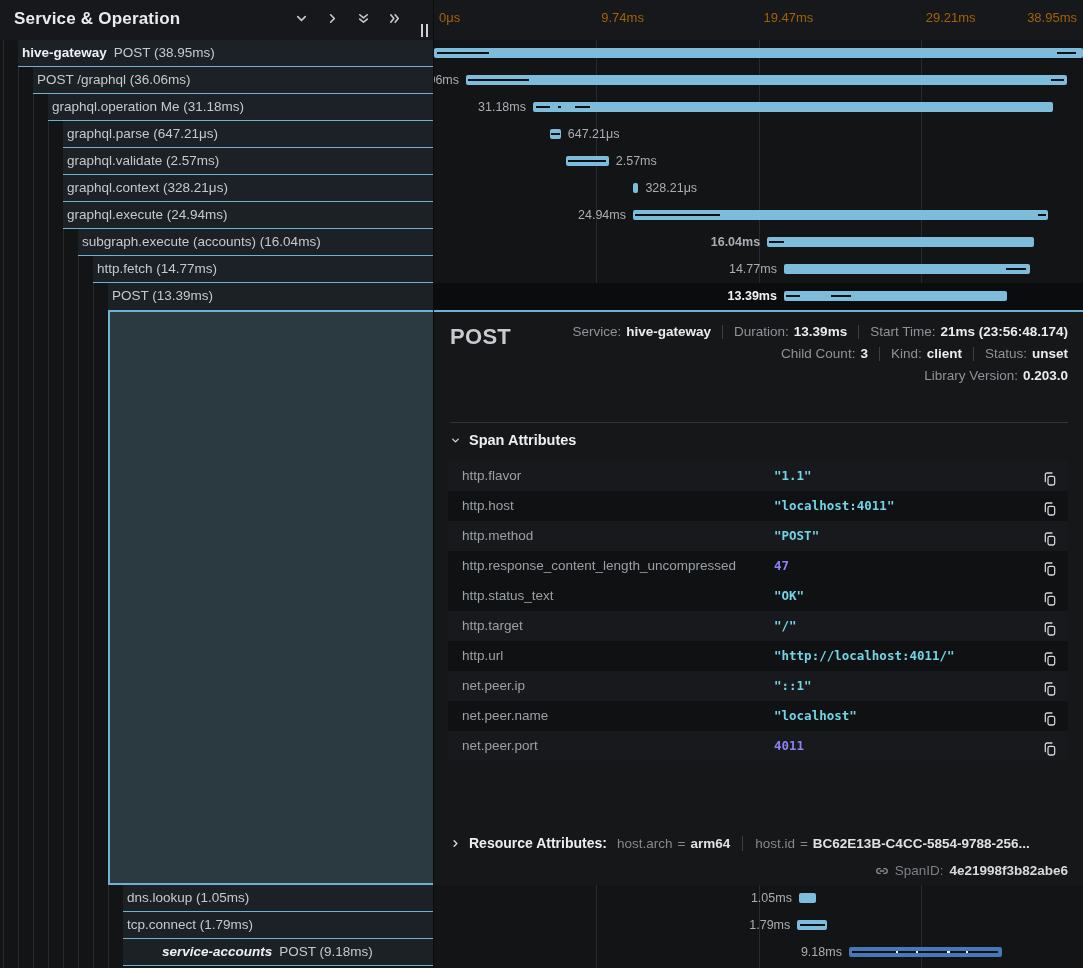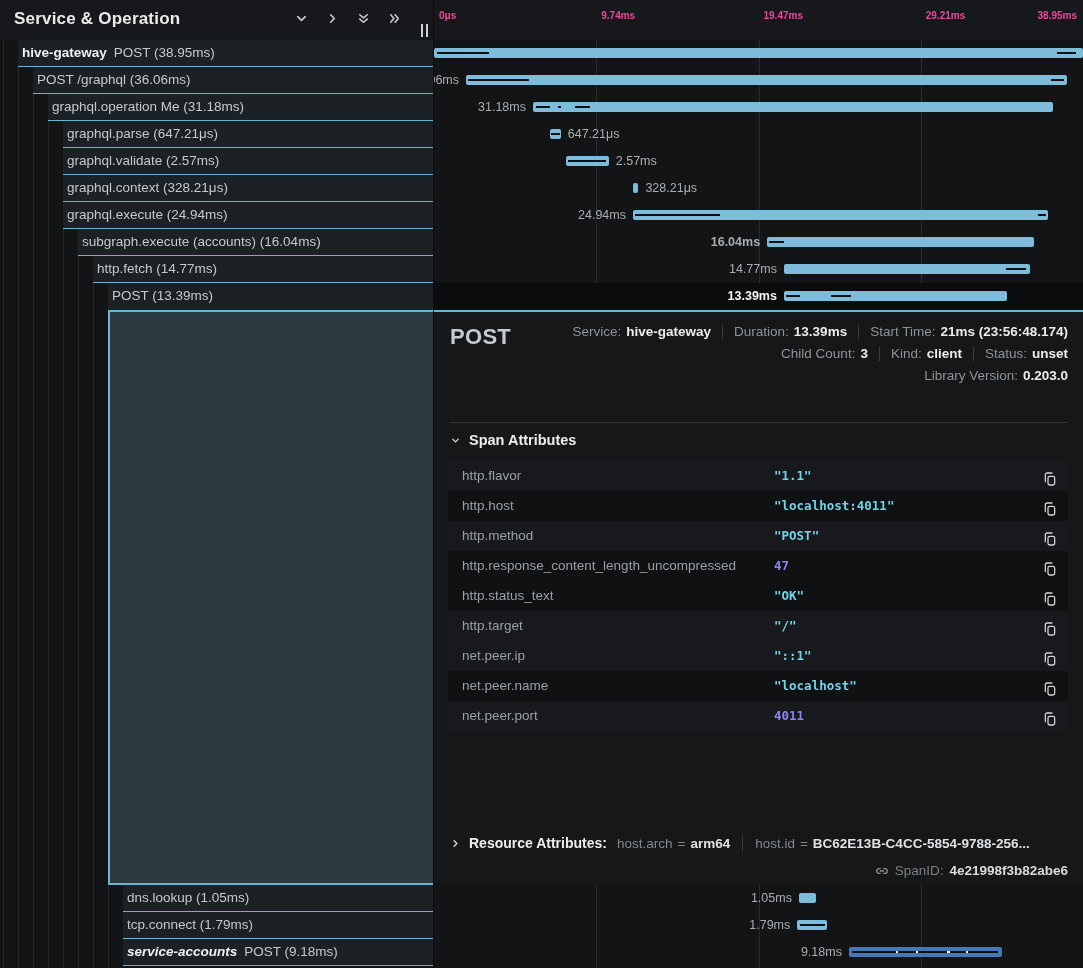--- a/index.html
+++ b/index.html
@@ -26,21 +26,21 @@
   .tree-row .svc{font-weight:700;color:#eef0f1;margin-right:7px;}
   .tree-row .svc.it{font-style:italic;}
   .detail-left-block{position:absolute;left:108px;top:312px;width:326px;height:573px;
                      background:var(--teal);border-left:2px solid var(--accent);border-bottom:2px solid var(--accent);z-index:4;}
   .accent-line{position:absolute;left:108px;top:310px;width:975px;height:2px;background:var(--accent);z-index:5;}
   .panel-divider{position:absolute;left:433px;top:0;width:1px;height:968px;background:#0b0c0e;z-index:6;}
 
   
   .right{position:absolute;left:434px;top:0;width:649px;height:968px;background:#121416;overflow:hidden;}
   .ruler{position:absolute;left:0;top:0;width:649px;height:40px;background:#16181b;z-index:2;}
-  .tick{position:absolute;top:10px;font-size:10px;font-weight:700;color:#ec4899;}
+  .tick{position:absolute;top:10px;font-size:13px;font-weight:400;color:#a16207;}
   .gridline{position:absolute;top:0;width:1px;height:968px;background:#282b2e;z-index:0;}
   .tl-row{position:absolute;left:0;width:649px;height:27px;z-index:1;cursor:pointer;}
   .tl-row.sel{background:#0a0c0e;}
   .bar{position:absolute;top:8px;height:10px;border-radius:2px;background:var(--bar);}
   .bar.dark{background:var(--bar-dark);}
   .mark{position:absolute;top:4px;height:2px;background:var(--mark);}
   .mark.light{background:#ecf4f9;}
   .bar-label{position:absolute;top:0;line-height:27px;font-size:12.5px;color:#a9aeb3;white-space:nowrap;}
   .tl-row.sel .bar-label{color:#f2f4f5;font-weight:700;}
 
@@ -83,21 +83,21 @@
         <div class="tree-row" style="top: 94px; left: 48px; width: 385px;"><span class="txt"><span class="op">graphql.operation Me (31.18ms)</span></span></div>
         <div class="tree-row" style="top: 121px; left: 63px; width: 370px;"><span class="txt"><span class="op">graphql.parse (647.21μs)</span></span></div>
         <div class="tree-row" style="top: 148px; left: 63px; width: 370px;"><span class="txt"><span class="op">graphql.validate (2.57ms)</span></span></div>
         <div class="tree-row" style="top: 175px; left: 63px; width: 370px;"><span class="txt"><span class="op">graphql.context (328.21μs)</span></span></div>
         <div class="tree-row" style="top: 202px; left: 63px; width: 370px;"><span class="txt"><span class="op">graphql.execute (24.94ms)</span></span></div>
         <div class="tree-row" style="top: 229px; left: 78px; width: 355px;"><span class="txt"><span class="op">subgraph.execute (accounts) (16.04ms)</span></span></div>
         <div class="tree-row" style="top: 256px; left: 93px; width: 340px;"><span class="txt"><span class="op">http.fetch (14.77ms)</span></span></div>
         <div class="tree-row" style="top: 283px; left: 108px; width: 325px; border-bottom: none;"><span class="txt"><span class="op">POST (13.39ms)</span></span></div>
         <div class="tree-row" style="top: 885px; left: 123px; width: 310px;"><span class="txt"><span class="op">dns.lookup (1.05ms)</span></span></div>
         <div class="tree-row" style="top: 912px; left: 123px; width: 310px;"><span class="txt"><span class="op">tcp.connect (1.79ms)</span></span></div>
-        <div class="tree-row" style="top: 939px; left: 123px; width: 324px;"><span class="txt"><span class="svc it">service-accounts</span><span class="op">POST (9.18ms)</span></span></div>
+        <div class="tree-row" style="top: 939px; left: 123px; width: 324px; padding-left: 35px;"><span class="txt"><span class="svc it">service-accounts</span><span class="op">POST (9.18ms)</span></span></div>
       </div>
     <div class="detail-left-block"></div>
     <div class="left-header">
       <span class="lh-title">Service &amp; Operation</span>
       <span class="lh-icons">
         <svg width="15" height="15" viewBox="0 0 24 24" fill="none" stroke="#c6cacd" stroke-width="2.6" stroke-linecap="round" stroke-linejoin="round">
             <polyline points="6 9 12 15 18 9"></polyline>
           </svg>
         <svg width="15" height="15" viewBox="0 0 24 24" fill="none" stroke="#c6cacd" stroke-width="2.6" stroke-linecap="round" stroke-linejoin="round">
             <polyline points="9 6 15 12 9 18"></polyline>
@@ -296,20 +296,28 @@
               </svg></span>
           </div>
           <div class="attr-row odd">
             <span class="attr-key">http.target</span>
             <span class="attr-val string">"/"</span>
             <span class="copy-btn"><svg width="16" height="16" viewBox="0 0 24 24" fill="none" stroke="#d3d6d9" stroke-width="1.9" stroke-linecap="round" stroke-linejoin="round">
                 <rect x="9" y="8" width="10" height="13" rx="2.5"></rect>
                 <path d="M5 16V5.5A2.5 2.5 0 0 1 7.5 3H15"></path>
               </svg></span>
           </div>
+          <div class="attr-row even">
+            <span class="attr-key">http.url</span>
+            <span class="attr-val string">"http://localhost:4011/"</span>
+            <span class="copy-btn"><svg width="16" height="16" viewBox="0 0 24 24" fill="none" stroke="#d3d6d9" stroke-width="1.9" stroke-linecap="round" stroke-linejoin="round">
+                <rect x="9" y="8" width="10" height="13" rx="2.5"></rect>
+                <path d="M5 16V5.5A2.5 2.5 0 0 1 7.5 3H15"></path>
+              </svg></span>
+          </div>
           <div class="attr-row odd">
             <span class="attr-key">net.peer.ip</span>
             <span class="attr-val string">"::1"</span>
             <span class="copy-btn"><svg width="16" height="16" viewBox="0 0 24 24" fill="none" stroke="#d3d6d9" stroke-width="1.9" stroke-linecap="round" stroke-linejoin="round">
                 <rect x="9" y="8" width="10" height="13" rx="2.5"></rect>
                 <path d="M5 16V5.5A2.5 2.5 0 0 1 7.5 3H15"></path>
               </svg></span>
           </div>
           <div class="attr-row even">
             <span class="attr-key">net.peer.name</span>

